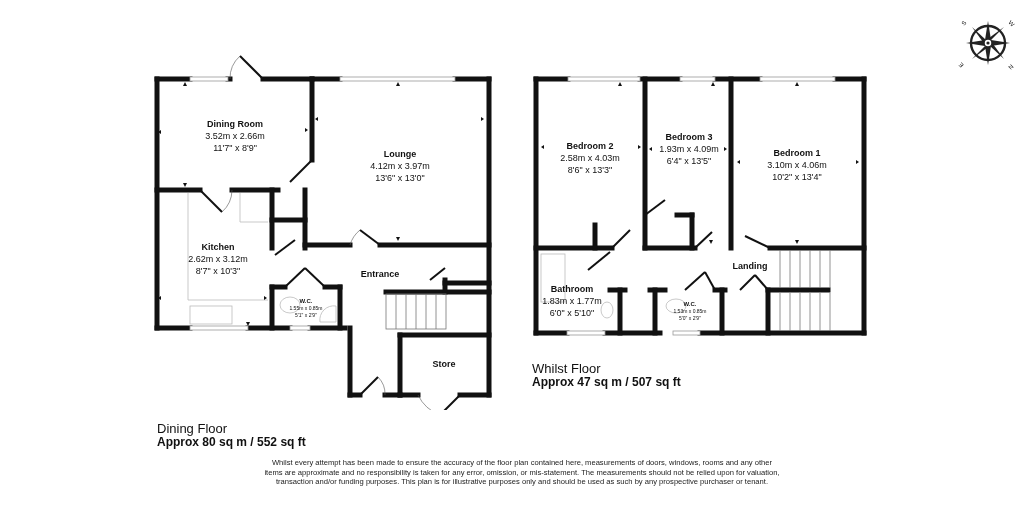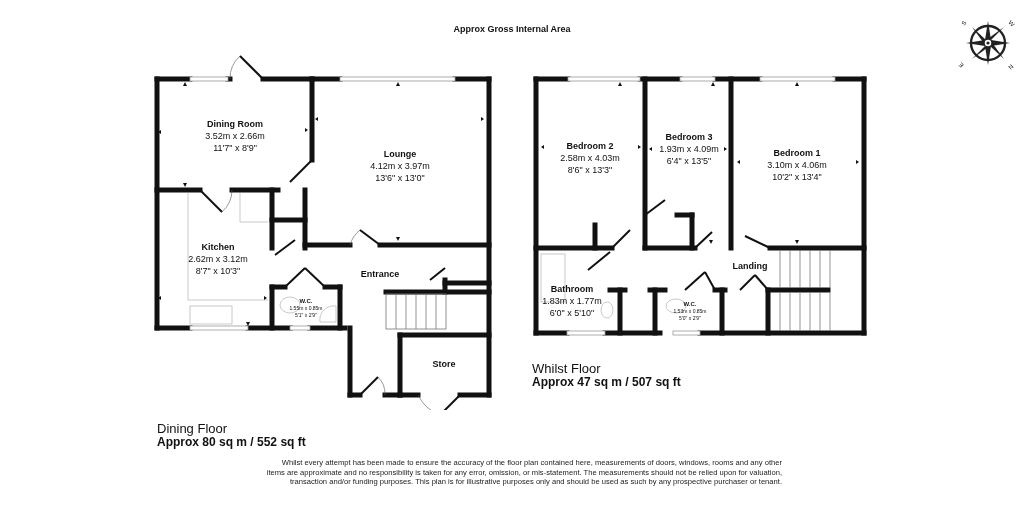--- a/index.html
+++ b/index.html
@@ -1,32 +1,31 @@
 <!DOCTYPE html>
 <html><head>
 <meta charset="utf-8">
 <style>
   html,body{margin:0;padding:0;background:#fff;}
   body{width:1024px;height:507px;position:relative;overflow:hidden;font-family:"Liberation Sans",sans-serif;color:#111;}
   .abs{position:absolute;}
   .gia{left:0;width:1024px;top:24px;text-align:center;font-size:9px;font-weight:bold;line-height:11px;}
   .floor-title{font-size:13px;line-height:15px;}
   .floor-area{font-size:12px;font-weight:bold;line-height:12px;}
-  .disclaimer{left:262px;width:520px;top:458px;text-align:right;font-size:7.6px;line-height:9.6px;color:#222;}
+  .disclaimer{left:262px;width:520px;top:458px;text-align:center;font-size:7.6px;line-height:9.6px;color:#222;}
   svg text{font-family:"Liberation Sans",sans-serif;fill:#111;}
   .rn{font-size:9px;font-weight:bold;}
   .rd{font-size:9px;}
   .sm{font-size:5px;}
   .smb{font-size:6px;font-weight:bold;}
 </style>
 </head>
 <body>
 
 <div class="abs gia">
-  <div>Approx Gross Internal Area</div>
 </div>
 
 <svg class="abs" style="left:955px;top:12px" width="66" height="62" viewBox="0 0 66 62">
   <circle cx="33" cy="31" r="17" fill="none" stroke="#222" stroke-width="2.4"></circle>
   <g fill="#222">
     <polygon points="33,9 36,28 33,31 30,28"></polygon>
     <polygon points="33,53 30,34 33,31 36,34"></polygon>
     <polygon points="11,31 30,28 33,31 30,34"></polygon>
     <polygon points="55,31 36,34 33,31 36,28"></polygon>
     <polygon points="17,15 31,28 33,31 28,30" transform="rotate(0)"></polygon>

